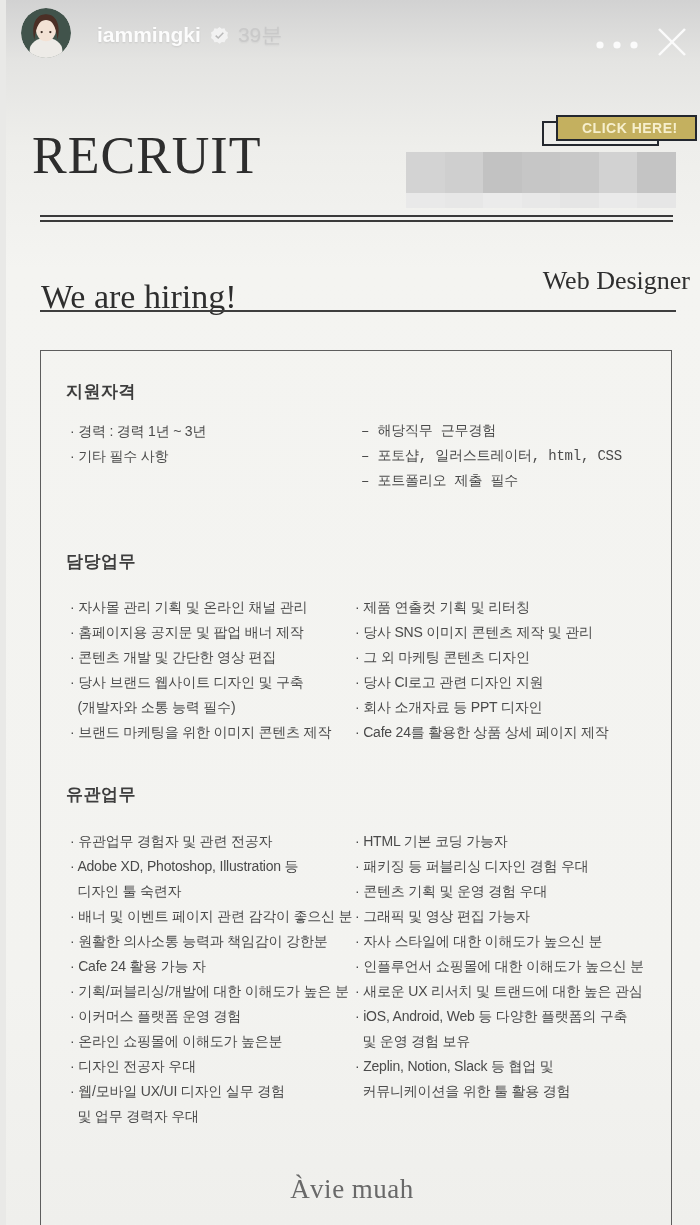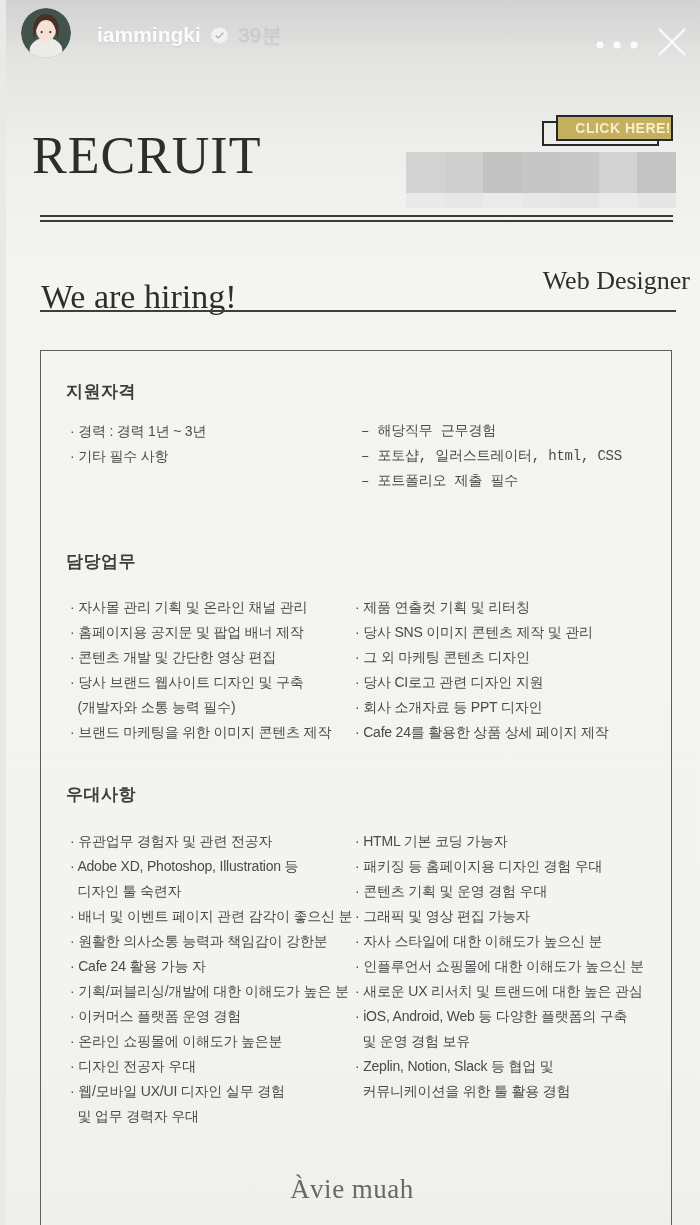--- a/index.html
+++ b/index.html
@@ -13,21 +13,21 @@
   
   .avatar { position:absolute; left:15px; top:8px; width:50px; height:50px; border-radius:50%; overflow:hidden; }
   .user-row { position:absolute; left:91px; top:21px; display:flex; align-items:center; gap:10px; }
   .username { font-size:21px; font-weight:600; color:#fcfcfc; text-shadow:0 1px 2px rgba(0,0,0,0.10); }
   .time { font-size:21px; color:#c9c9c9; text-shadow:0 1px 2px rgba(0,0,0,0.06); }
   .more-btn { position:absolute; left:588px; top:36px; width:48px; height:18px; cursor:pointer; }
   .close-btn { position:absolute; left:648px; top:24px; width:36px; height:36px; cursor:pointer; }
   
   .ch-back { position:absolute; left:536px; top:121px; width:113px; height:21px; border:2px solid #23272e; }
   .ch-front { position:absolute; left:550px; top:115px; width:113px; height:22px; background:#c4b05f; border:2px solid #23272e;
-    color:#f6efcd; font-size:14px; font-weight:bold; letter-spacing:0.5px; text-align:right; line-height:22px; cursor:pointer; }
+    color:#f6efcd; font-size:14px; font-weight:bold; letter-spacing:0.5px; text-align:left; line-height:22px; cursor:pointer;padding-left:24px; }
   
   .recruit { position:absolute; left:26px; top:130px; font-size:52px; line-height:1; letter-spacing:1px; color:#2d2d2d; }
   .mosaic { position:absolute; left:400px; top:152px; width:270px; }
   .mosaic-row { display:flex; width:100%; }
   .mosaic-row.r1 { height:41px; } .mosaic-row.r2 { height:15px; }
   .mosaic-row div { flex:1; }
   .dbl-line { position:absolute; left:34px; top:215px; width:633px; height:3px; border-top:2px solid #3a3a3a; border-bottom:2px solid #3a3a3a; }
   .hiring-left { position:absolute; left:35px; top:278px; font-size:34px; color:#2e2e2e; }
   .hiring-right { position:absolute; right:16px; top:266px; font-size:26px; color:#2e2e2e; }
   .single-line { position:absolute; left:34px; top:310px; width:636px; height:2px; background:#3e3e3e; }
@@ -140,39 +140,39 @@
         <div class="col-r">
             <div class="line">· 제품 연출컷 기획 및 리터칭</div>
             <div class="line">· 당사 SNS 이미지 콘텐츠 제작 및 관리</div>
             <div class="line">· 그 외 마케팅 콘텐츠 디자인</div>
             <div class="line">· 당사 CI로고 관련 디자인 지원</div>
             <div class="line">· 회사 소개자료 등 PPT 디자인</div>
             <div class="line">· Cafe 24를 활용한 상품 상세 페이지 제작</div>
           </div>
       </div>
 
-      <div class="sec-heading" style="top:432px">우대사항</div>
+      <div class="sec-heading" style="top:432px">유관업무</div>
       <div class="cols" style="top:478px">
         <div class="col-l">
             <div class="line">· 유관업무 경험자 및 관련 전공자</div>
             <div class="line">· Adobe XD, Photoshop, Illustration 등</div>
             <div class="line">  디자인 툴 숙련자</div>
             <div class="line">· 배너 및 이벤트 페이지 관련 감각이 좋으신 분</div>
             <div class="line">· 원활한 의사소통 능력과 책임감이 강한분</div>
             <div class="line">· Cafe 24 활용 가능 자</div>
             <div class="line">· 기획/퍼블리싱/개발에 대한 이해도가 높은 분</div>
             <div class="line">· 이커머스 플랫폼 운영 경험</div>
             <div class="line">· 온라인 쇼핑몰에 이해도가 높은분</div>
             <div class="line">· 디자인 전공자 우대</div>
             <div class="line">· 웹/모바일 UX/UI 디자인 실무 경험</div>
             <div class="line">  및 업무 경력자 우대</div>
           </div>
         <div class="col-r">
             <div class="line">· HTML 기본 코딩 가능자</div>
-            <div class="line">· 패키징 등 홈페이지용 디자인 경험 우대</div>
+            <div class="line">· 패키징 등 퍼블리싱 디자인 경험 우대</div>
             <div class="line">· 콘텐츠 기획 및 운영 경험 우대</div>
             <div class="line">· 그래픽 및 영상 편집 가능자</div>
             <div class="line">· 자사 스타일에 대한 이해도가 높으신 분</div>
             <div class="line">· 인플루언서 쇼핑몰에 대한 이해도가 높으신 분</div>
             <div class="line">· 새로운 UX 리서치 및 트랜드에 대한 높은 관심</div>
             <div class="line">· iOS, Android, Web 등 다양한 플랫폼의 구축</div>
             <div class="line">  및 운영 경험 보유</div>
             <div class="line">· Zeplin, Notion, Slack 등 협업 및</div>
             <div class="line">  커뮤니케이션을 위한 툴 활용 경험</div>
           </div>

